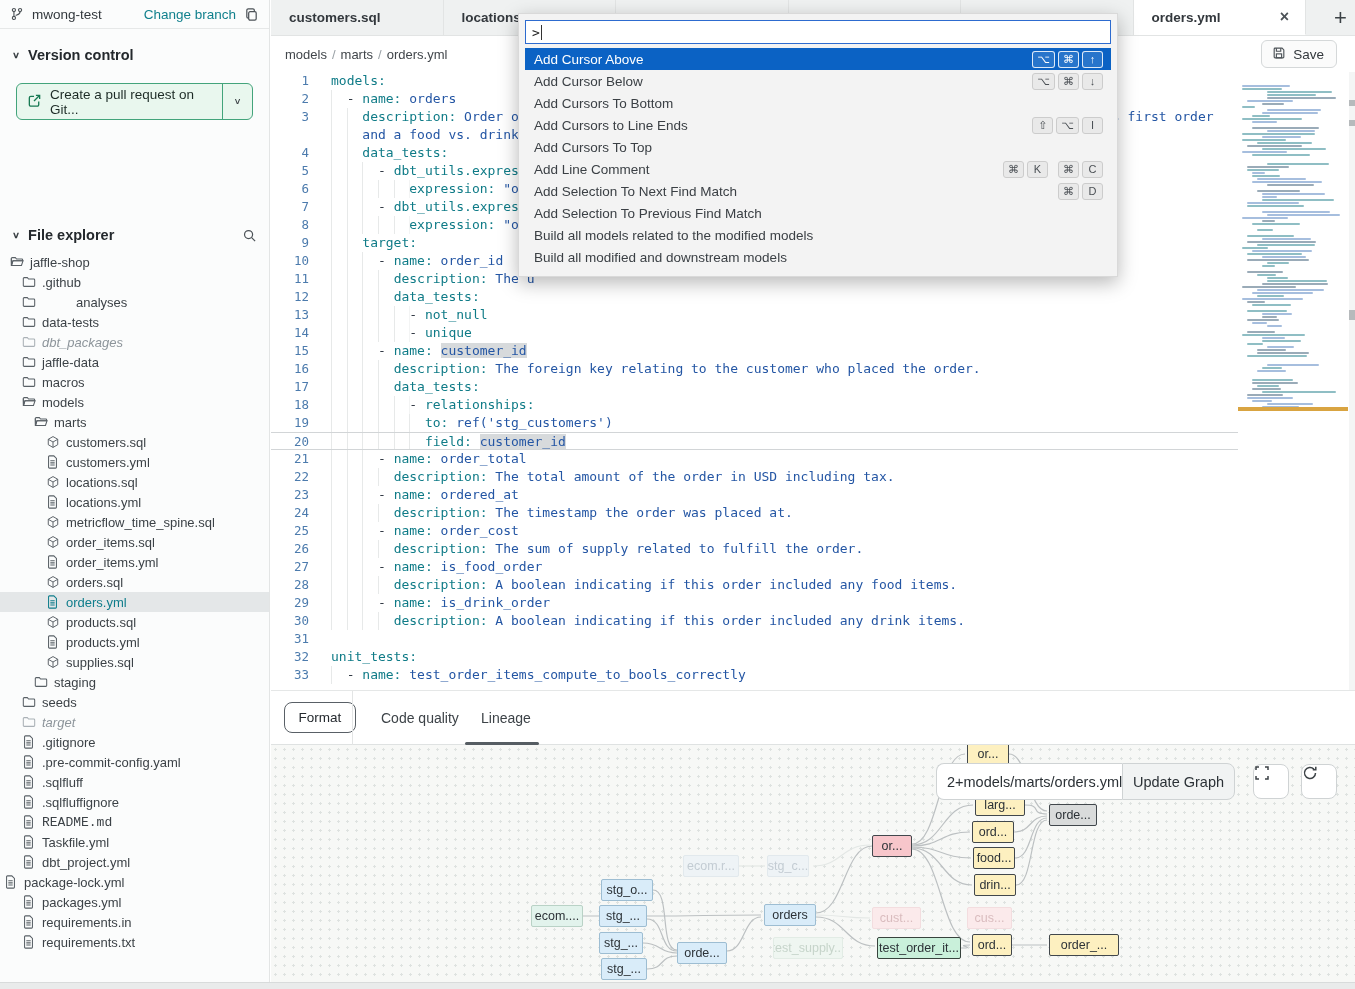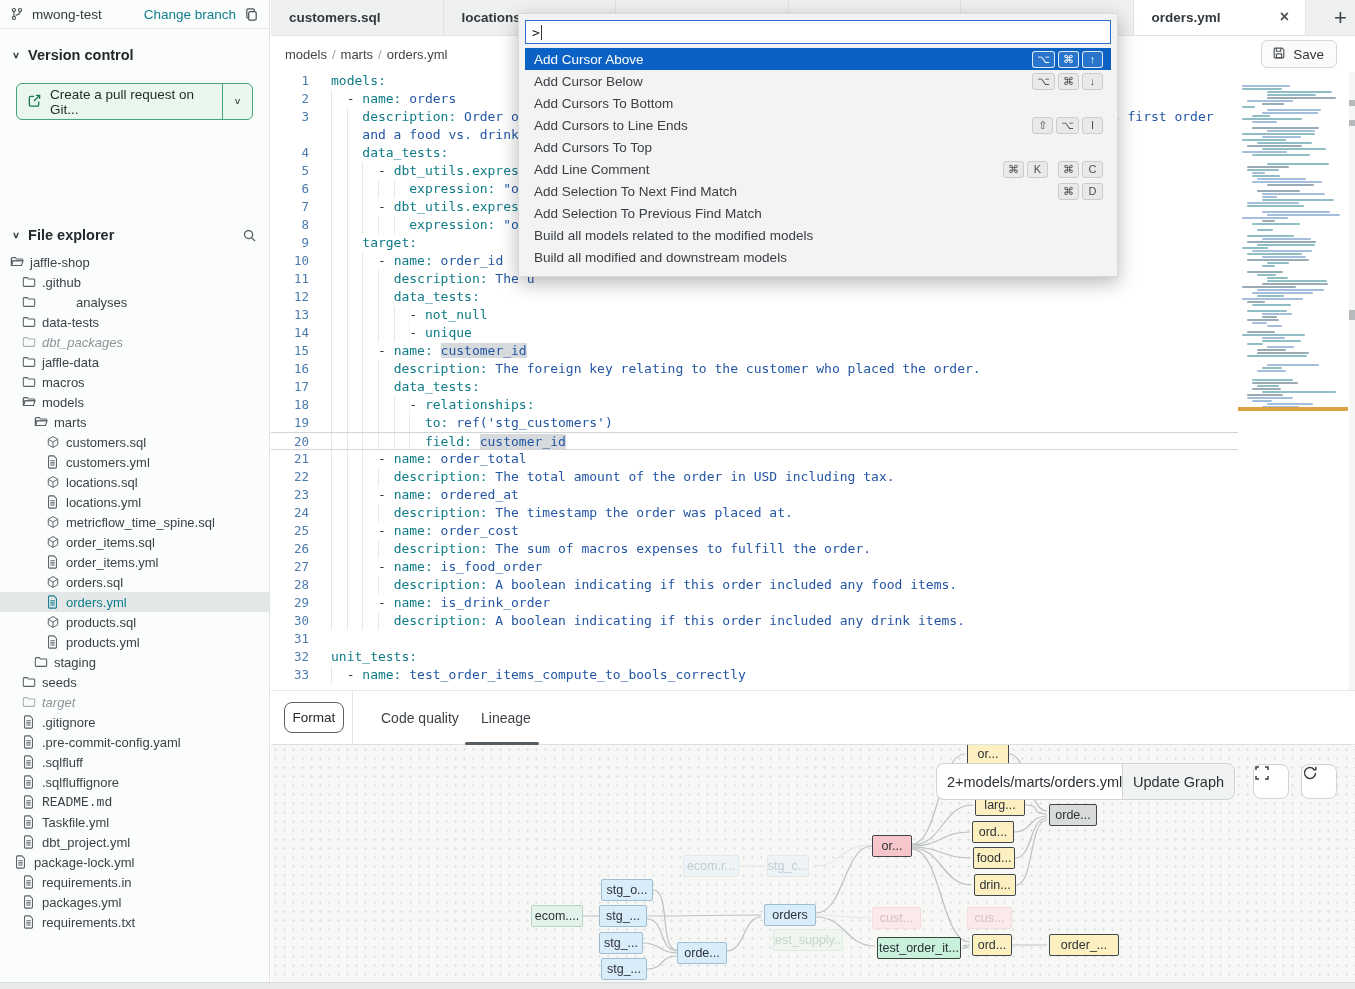--- a/index.html
+++ b/index.html
@@ -72,21 +72,21 @@
   #palette-list { margin-top:4px; }
   .cmd-row { height:22px; display:flex; align-items:center; padding:0 8px 0 9px; font-size:13.5px; color:#3b4045; cursor:pointer; }
   .cmd-row.selected { background:#0b62c4; color:#fff; }
   .cmd-keys { margin-left:auto; display:flex; gap:10px; }
   .key-group { display:flex; gap:3px; }
   .key { min-width:21px; height:17px; padding:0 4px; border-radius:3px; background:#e9e9e9; border:1px solid #cccccc; color:#4a4f54; font-size:11px; display:flex; align-items:center; justify-content:center; }
   .cmd-row.selected .key { background:rgba(255,255,255,.12); border-color:rgba(255,255,255,.85); color:#fff; }
 
   
   #panelhead { position:absolute; left:0; top:690px; width:100%; height:55px; background:#fff; border-top:1px solid #e5e7e7; border-bottom:1px solid #dfe2e2; }
-  #format-btn { position:absolute; left:13px; top:11px; width:60px; height:31px; border:1px solid #596066; border-radius:8px; background:#fff; font-size:13.5px; color:#24292e; cursor:pointer; }
+  #format-btn { position:absolute; left:13px; top:11px; width:72px; height:31px; border:1px solid #596066; border-radius:8px; background:#fff; font-size:13.5px; color:#24292e; cursor:pointer; }
   #panel-divider { position:absolute; left:81px; top:0; width:1px; height:54px; background:#e3e5e5; }
   .panel-tab { position:absolute; top:0; height:54px; display:flex; align-items:center; font-size:14px; color:#3d4348; cursor:pointer; }
   #tab-code-quality { left:110px; }
   #tab-lineage { left:210px; font-weight:normal; }
   #lineage-underline { position:absolute; left:194px; top:51px; width:74px; height:3px; background:#565d63; border-radius:2px; }
 
   
   #lineage { position:absolute; left:0; top:745px; width:100%; height:237px; background:#f7f8f6;
     background-image:radial-gradient(circle, #dee2e0 1px, transparent 1.3px); background-size:9px 9px; overflow:hidden; }
   #lineage svg { position:absolute; left:0; top:0; }
@@ -333,20 +333,29 @@
       </div>
       <div class="tree-item" style="padding-left: 46px;">
         <span class="ticon">
           <svg width="13" height="14" viewBox="0 0 14 16" fill="none" stroke="currentColor" stroke-width="1.2">
             <path d="M2.5 2A1 1 0 0 1 3.5 1h5L11.5 4v10a1 1 0 0 1-1 1h-7a1 1 0 0 1-1-1z"></path>
             <path d="M4.5 6.5h5M4.5 9h5M4.5 11.5h5"></path>
           </svg>
         </span>
         <span>products.yml</span>
       </div>
+      <div class="tree-item" style="padding-left: 46px;">
+        <span class="ticon">
+          <svg width="14" height="14" viewBox="0 0 16 16" fill="none" stroke="currentColor" stroke-width="1.1">
+            <path d="M8 1.8l5.4 3.1v6.2L8 14.2 2.6 11.1V4.9z"></path>
+            <path d="M2.6 4.9L8 8l5.4-3.1M8 8v6.2"></path>
+          </svg>
+        </span>
+        <span>supplies.sql</span>
+      </div>
       <div class="tree-item" style="padding-left: 34px;">
         <span class="ticon">
           <svg width="14" height="14" viewBox="0 0 16 16" fill="none" stroke="currentColor" stroke-width="1.2">
             <path d="M1.5 4A1 1 0 0 1 2.5 3h3.6l1.4 1.6h6a1 1 0 0 1 1 1V12a1 1 0 0 1-1 1h-11a1 1 0 0 1-1-1z"></path>
           </svg>
         </span>
         <span>staging</span>
       </div>
       <div class="tree-item" style="padding-left: 22px;">
         <span class="ticon">
@@ -420,46 +429,46 @@
       </div>
       <div class="tree-item" style="padding-left: 22px;">
         <span class="ticon">
           <svg width="13" height="14" viewBox="0 0 14 16" fill="none" stroke="currentColor" stroke-width="1.2">
             <path d="M2.5 2A1 1 0 0 1 3.5 1h5L11.5 4v10a1 1 0 0 1-1 1h-7a1 1 0 0 1-1-1z"></path>
             <path d="M4.5 6.5h5M4.5 9h5M4.5 11.5h5"></path>
           </svg>
         </span>
         <span>dbt_project.yml</span>
       </div>
-      <div class="tree-item" style="padding-left: 14px;">
+      <div class="tree-item" style="padding-left: 4px;">
         <span class="ticon">
           <svg width="13" height="14" viewBox="0 0 14 16" fill="none" stroke="currentColor" stroke-width="1.2">
             <path d="M2.5 2A1 1 0 0 1 3.5 1h5L11.5 4v10a1 1 0 0 1-1 1h-7a1 1 0 0 1-1-1z"></path>
             <path d="M4.5 6.5h5M4.5 9h5M4.5 11.5h5"></path>
           </svg>
         </span>
         <span>package-lock.yml</span>
       </div>
       <div class="tree-item" style="padding-left: 22px;">
         <span class="ticon">
           <svg width="13" height="14" viewBox="0 0 14 16" fill="none" stroke="currentColor" stroke-width="1.2">
             <path d="M2.5 2A1 1 0 0 1 3.5 1h5L11.5 4v10a1 1 0 0 1-1 1h-7a1 1 0 0 1-1-1z"></path>
             <path d="M4.5 6.5h5M4.5 9h5M4.5 11.5h5"></path>
           </svg>
         </span>
+        <span>packages.yml</span>
+      </div>
+      <div class="tree-item" style="padding-left: 22px;">
+        <span class="ticon">
+          <svg width="13" height="14" viewBox="0 0 14 16" fill="none" stroke="currentColor" stroke-width="1.2">
+            <path d="M2.5 2A1 1 0 0 1 3.5 1h5L11.5 4v10a1 1 0 0 1-1 1h-7a1 1 0 0 1-1-1z"></path>
+            <path d="M4.5 6.5h5M4.5 9h5M4.5 11.5h5"></path>
+          </svg>
+        </span>
         <span>requirements.in</span>
-      </div>
-      <div class="tree-item" style="padding-left: 22px;">
-        <span class="ticon">
-          <svg width="13" height="14" viewBox="0 0 14 16" fill="none" stroke="currentColor" stroke-width="1.2">
-            <path d="M2.5 2A1 1 0 0 1 3.5 1h5L11.5 4v10a1 1 0 0 1-1 1h-7a1 1 0 0 1-1-1z"></path>
-            <path d="M4.5 6.5h5M4.5 9h5M4.5 11.5h5"></path>
-          </svg>
-        </span>
-        <span>packages.yml</span>
       </div>
       <div class="tree-item" style="padding-left: 22px;">
         <span class="ticon">
           <svg width="13" height="14" viewBox="0 0 14 16" fill="none" stroke="currentColor" stroke-width="1.2">
             <path d="M2.5 2A1 1 0 0 1 3.5 1h5L11.5 4v10a1 1 0 0 1-1 1h-7a1 1 0 0 1-1-1z"></path>
             <path d="M4.5 6.5h5M4.5 9h5M4.5 11.5h5"></path>
           </svg>
         </span>
         <span>requirements.txt</span>
       </div>
@@ -526,21 +535,21 @@
         <div class="code-line" style="background-image: repeating-linear-gradient(to right, rgb(231, 233, 233) 0px, rgb(231, 233, 233) 1px, transparent 1px, transparent 15.7px); background-size: 62.8px 100%;"><span class="ln">16</span><span class="seg-p">        </span><span class="seg-k">description:</span><span class="seg-v"> The foreign key relating to the customer who placed the order.</span></div>
         <div class="code-line" style="background-image: repeating-linear-gradient(to right, rgb(231, 233, 233) 0px, rgb(231, 233, 233) 1px, transparent 1px, transparent 15.7px); background-size: 62.8px 100%;"><span class="ln">17</span><span class="seg-p">        </span><span class="seg-k">data_tests:</span></div>
         <div class="code-line" style="background-image: repeating-linear-gradient(to right, rgb(231, 233, 233) 0px, rgb(231, 233, 233) 1px, transparent 1px, transparent 15.7px); background-size: 78.5px 100%;"><span class="ln">18</span><span class="seg-p">          - </span><span class="seg-t">relationships:</span></div>
         <div class="code-line" style="background-image: repeating-linear-gradient(to right, rgb(231, 233, 233) 0px, rgb(231, 233, 233) 1px, transparent 1px, transparent 15.7px); background-size: 94.2px 100%;"><span class="ln">19</span><span class="seg-p">            </span><span class="seg-k">to:</span><span class="seg-v"> ref('stg_customers')</span></div>
         <div class="code-line current" style="background-image: repeating-linear-gradient(to right, rgb(231, 233, 233) 0px, rgb(231, 233, 233) 1px, transparent 1px, transparent 15.7px); background-size: 94.2px 100%;"><span class="ln">20</span><span class="seg-p">            </span><span class="seg-k">field:</span><span class="seg-v"> </span><span class="seg-hl">customer_id</span></div>
         <div class="code-line" style="background-image: repeating-linear-gradient(to right, rgb(231, 233, 233) 0px, rgb(231, 233, 233) 1px, transparent 1px, transparent 15.7px); background-size: 47.1px 100%;"><span class="ln">21</span><span class="seg-p">      - </span><span class="seg-k">name:</span><span class="seg-v"> order_total</span></div>
         <div class="code-line" style="background-image: repeating-linear-gradient(to right, rgb(231, 233, 233) 0px, rgb(231, 233, 233) 1px, transparent 1px, transparent 15.7px); background-size: 62.8px 100%;"><span class="ln">22</span><span class="seg-p">        </span><span class="seg-k">description:</span><span class="seg-v"> The total amount of the order in USD including tax.</span></div>
         <div class="code-line" style="background-image: repeating-linear-gradient(to right, rgb(231, 233, 233) 0px, rgb(231, 233, 233) 1px, transparent 1px, transparent 15.7px); background-size: 47.1px 100%;"><span class="ln">23</span><span class="seg-p">      - </span><span class="seg-k">name:</span><span class="seg-v"> ordered_at</span></div>
         <div class="code-line" style="background-image: repeating-linear-gradient(to right, rgb(231, 233, 233) 0px, rgb(231, 233, 233) 1px, transparent 1px, transparent 15.7px); background-size: 62.8px 100%;"><span class="ln">24</span><span class="seg-p">        </span><span class="seg-k">description:</span><span class="seg-v"> The timestamp the order was placed at.</span></div>
         <div class="code-line" style="background-image: repeating-linear-gradient(to right, rgb(231, 233, 233) 0px, rgb(231, 233, 233) 1px, transparent 1px, transparent 15.7px); background-size: 47.1px 100%;"><span class="ln">25</span><span class="seg-p">      - </span><span class="seg-k">name:</span><span class="seg-v"> order_cost</span></div>
-        <div class="code-line" style="background-image: repeating-linear-gradient(to right, rgb(231, 233, 233) 0px, rgb(231, 233, 233) 1px, transparent 1px, transparent 15.7px); background-size: 62.8px 100%;"><span class="ln">26</span><span class="seg-p">        </span><span class="seg-k">description:</span><span class="seg-v"> The sum of macros expenses to fulfill the order.</span></div>
+        <div class="code-line" style="background-image: repeating-linear-gradient(to right, rgb(231, 233, 233) 0px, rgb(231, 233, 233) 1px, transparent 1px, transparent 15.7px); background-size: 62.8px 100%;"><span class="ln">26</span><span class="seg-p">        </span><span class="seg-k">description:</span><span class="seg-v"> The sum of supply related to fulfill the order.</span></div>
         <div class="code-line" style="background-image: repeating-linear-gradient(to right, rgb(231, 233, 233) 0px, rgb(231, 233, 233) 1px, transparent 1px, transparent 15.7px); background-size: 47.1px 100%;"><span class="ln">27</span><span class="seg-p">      - </span><span class="seg-k">name:</span><span class="seg-v"> is_food_order</span></div>
         <div class="code-line" style="background-image: repeating-linear-gradient(to right, rgb(231, 233, 233) 0px, rgb(231, 233, 233) 1px, transparent 1px, transparent 15.7px); background-size: 62.8px 100%;"><span class="ln">28</span><span class="seg-p">        </span><span class="seg-k">description:</span><span class="seg-v"> A boolean indicating if this order included any food items.</span></div>
         <div class="code-line" style="background-image: repeating-linear-gradient(to right, rgb(231, 233, 233) 0px, rgb(231, 233, 233) 1px, transparent 1px, transparent 15.7px); background-size: 47.1px 100%;"><span class="ln">29</span><span class="seg-p">      - </span><span class="seg-k">name:</span><span class="seg-v"> is_drink_order</span></div>
         <div class="code-line" style="background-image: repeating-linear-gradient(to right, rgb(231, 233, 233) 0px, rgb(231, 233, 233) 1px, transparent 1px, transparent 15.7px); background-size: 62.8px 100%;"><span class="ln">30</span><span class="seg-p">        </span><span class="seg-k">description:</span><span class="seg-v"> A boolean indicating if this order included any drink items.</span></div>
         <div class="code-line"><span class="ln">31</span></div>
         <div class="code-line"><span class="ln">32</span><span class="seg-k">unit_tests:</span></div>
         <div class="code-line" style="background-image: repeating-linear-gradient(to right, rgb(231, 233, 233) 0px, rgb(231, 233, 233) 1px, transparent 1px, transparent 15.7px); background-size: 15.7px 100%;"><span class="ln">33</span><span class="seg-p">  - </span><span class="seg-k">name:</span><span class="seg-v"> test_order_items_compute_to_bools_correctly</span></div>
       </div>
     <div id="minimap">
         <div id="mm-orange"></div>
@@ -769,21 +778,21 @@
         <path d="M 743 87 C 761 87, 758 71, 776 71" fill="none" stroke="#bcc0c2" stroke-width="1.2"></path>
         <path d="M 744 113 C 762 113, 758 73, 776 73" fill="none" stroke="#bcc0c2" stroke-width="1.2"></path>
         <path d="M 745 140 C 763 140, 758 75, 776 75" fill="none" stroke="#bcc0c2" stroke-width="1.2"></path>
         <path d="M 468 121 C 486 121, 476 121, 494 121" fill="none" stroke="#e3e7e5" stroke-width="1.2"></path>
         <path d="M 542 121 C 570.5 121, 570.5 100, 599 100" fill="none" stroke="#e3e7e5" stroke-width="1.2"></path>
       </svg>
     <div id="lineage-nodes">
         <div class="lnode faded" style="left: 412px; top: 110px; width: 56px;">ecom.r...</div>
         <div class="lnode faded" style="left: 496px; top: 110px; width: 42px;">stg_c...</div>
         <div class="lnode faded-pink" style="left: 601px; top: 162px; width: 49px;">cust...</div>
-        <div class="lnode faded-green" style="left: 502px; top: 184px; width: 70px;">test_supply...</div>
+        <div class="lnode faded-green" style="left: 502px; top: 192px; width: 70px;">test_supply...</div>
         <div class="lnode faded-pink" style="left: 696px; top: 162px; width: 45px;">cus...</div>
         <div class="lnode mint" style="left: 260px; top: 160px; width: 52px;">ecom....</div>
         <div class="lnode blue" style="left: 330px; top: 134px; width: 52px;">stg_o...</div>
         <div class="lnode blue" style="left: 328px; top: 160px; width: 48px;">stg_...</div>
         <div class="lnode blue" style="left: 328px; top: 187px; width: 44px;">stg_...</div>
         <div class="lnode blue" style="left: 330px; top: 213px; width: 46px;">stg_...</div>
         <div class="lnode blue" style="left: 406px; top: 197px; width: 50px;">orde...</div>
         <div class="lnode blue" style="left: 493px; top: 159px; width: 52px;">orders</div>
         <div class="lnode pink-strong" style="left: 601px; top: 90px; width: 40px;">or...</div>
         <div class="lnode mint-strong" style="left: 606px; top: 192px; width: 84px;">test_order_it...</div>

